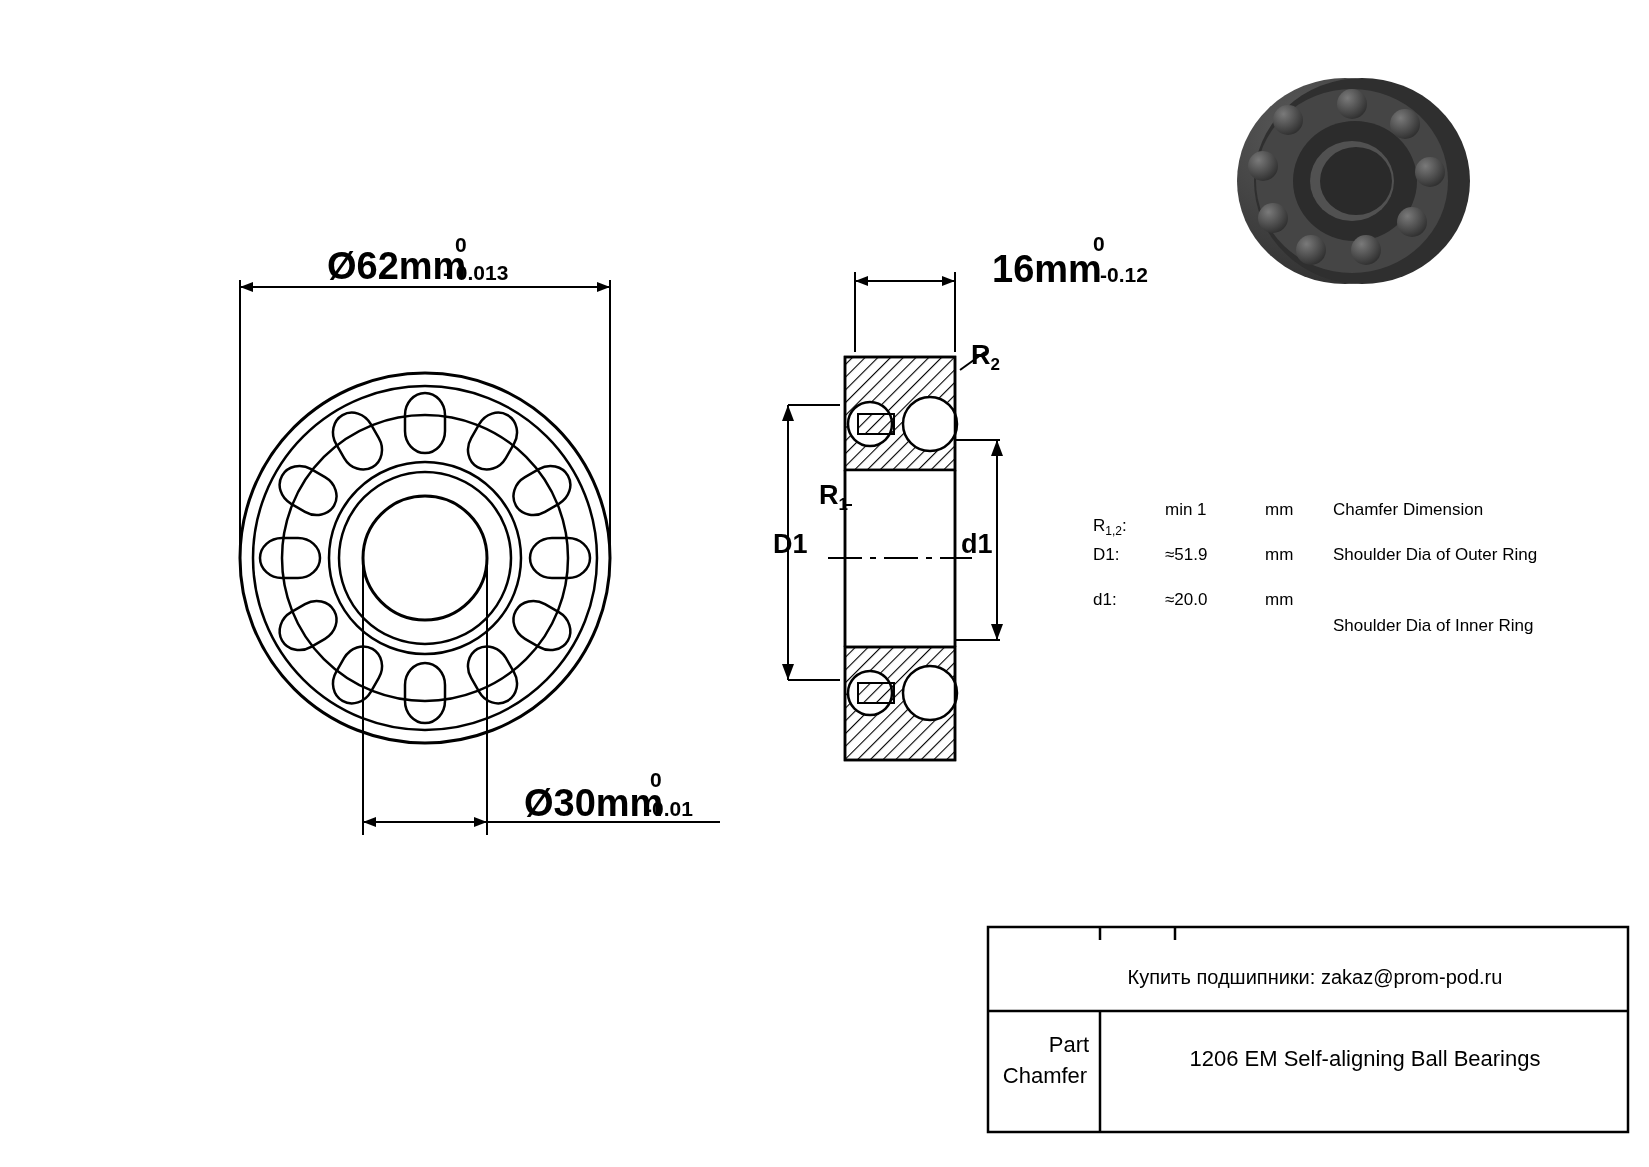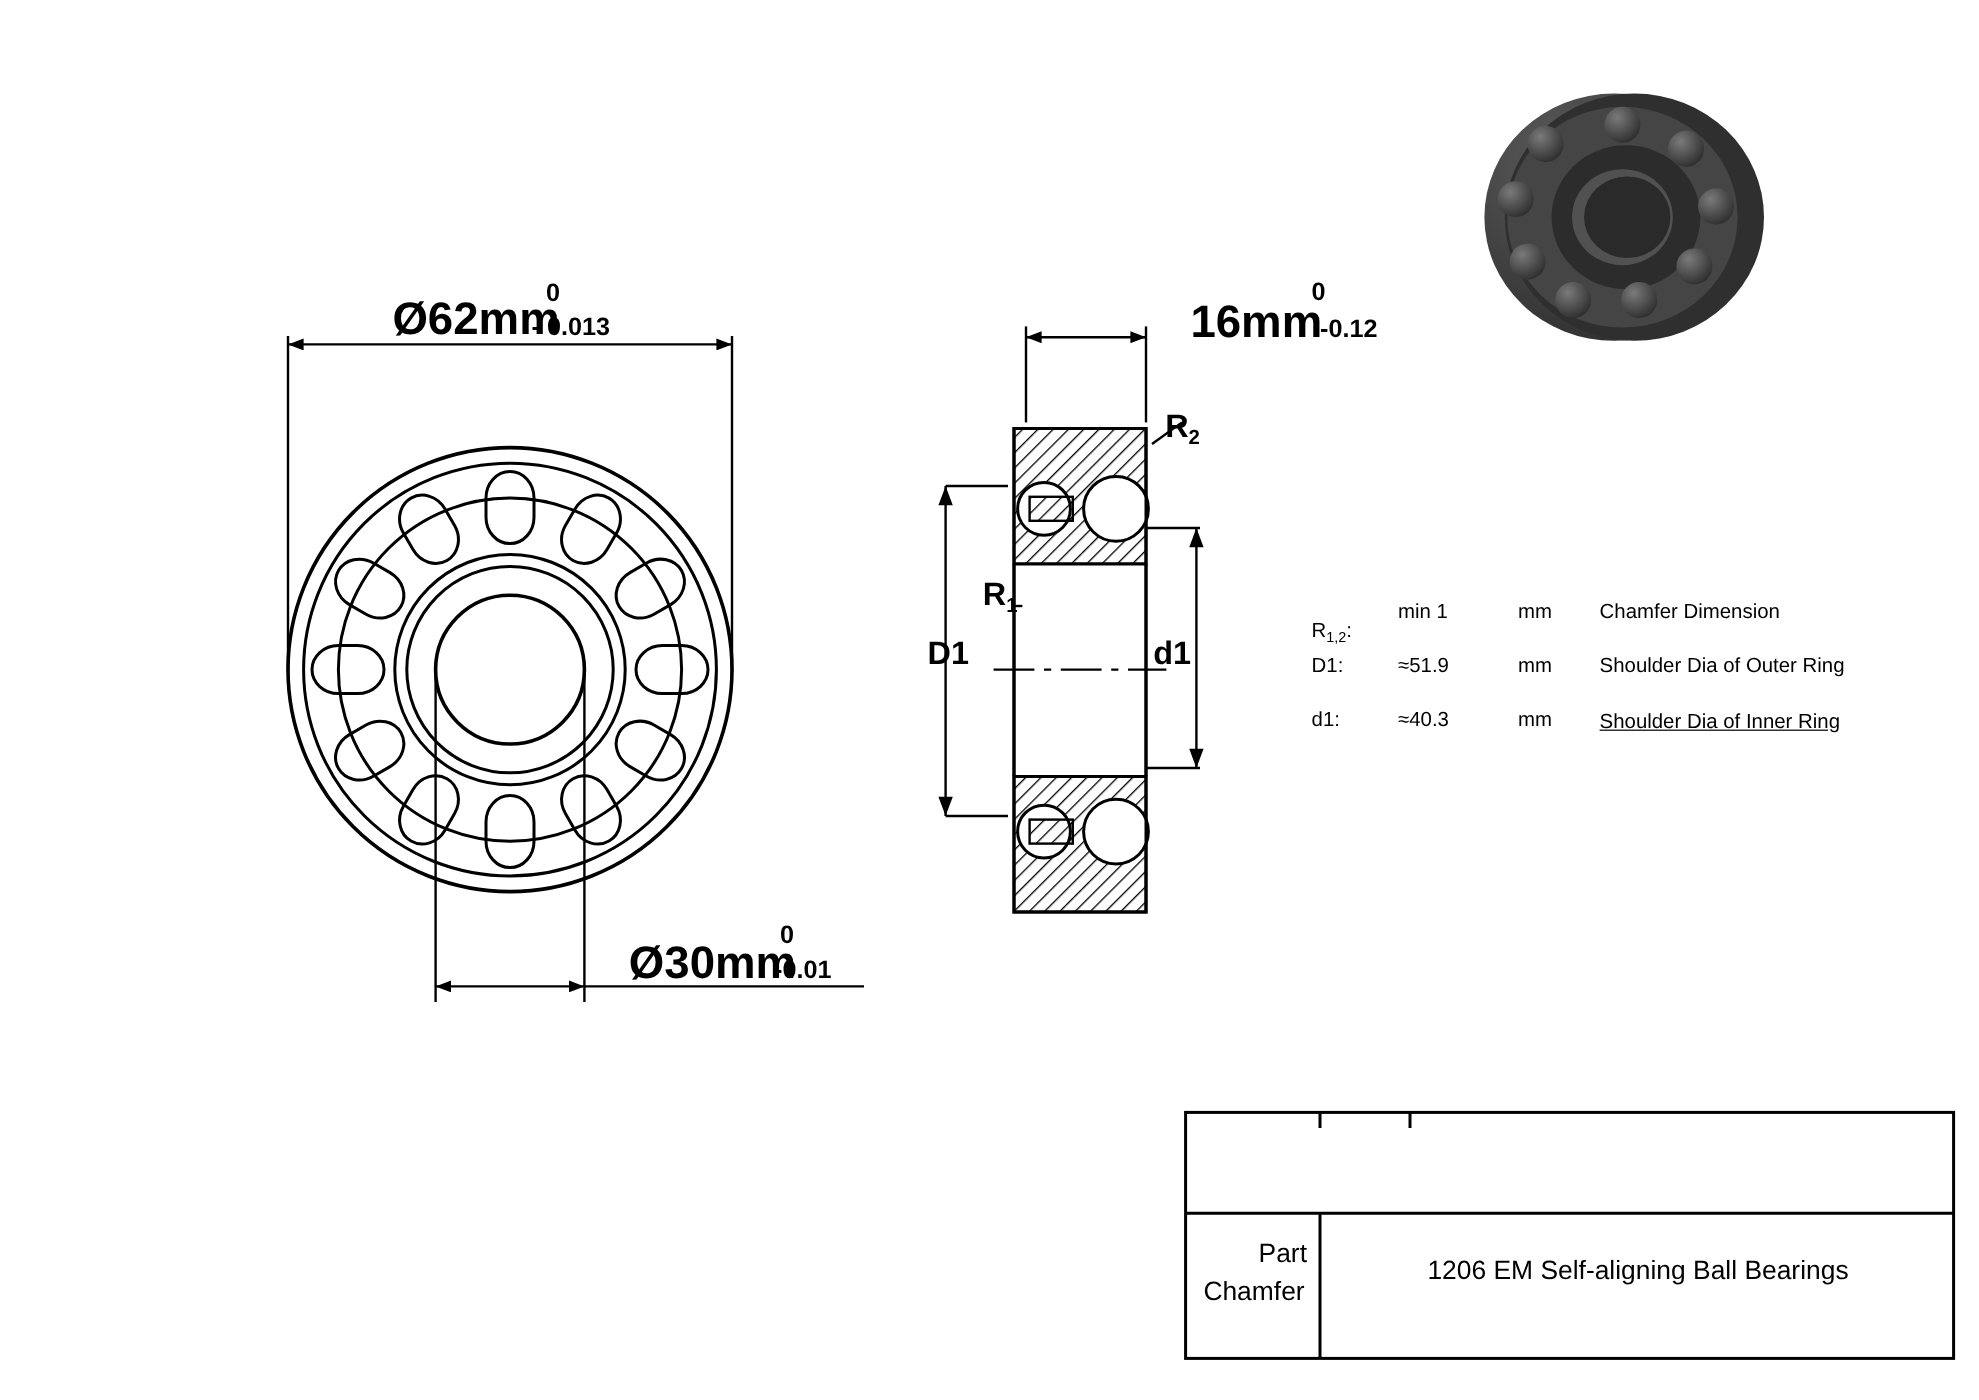--- a/index.html
+++ b/index.html
@@ -213,21 +213,22 @@
   <div class="specrow c2" style="top:500px;">min  1</div>
   <div class="specrow c3" style="top:500px;">mm</div>
   <div class="specrow c4" style="top:500px;">Chamfer Dimension</div>
 
   <div class="specrow c1" style="top:545px;"><span>D1</span><span>:</span></div>
   <div class="specrow c2" style="top:545px;">≈51.9</div>
   <div class="specrow c3" style="top:545px;">mm</div>
   <div class="specrow c4" style="top:545px;">Shoulder Dia of Outer Ring</div>
 
   <div class="specrow c1" style="top:590px;"><span>d1</span><span>:</span></div>
-  <div class="specrow c2" style="top:590px;">≈40.3</div>
+  <div class="specrow c2" style="top:590px;">≈20.0</div>
   <div class="specrow c3" style="top:590px;">mm</div>
-  <div class="specrow c4" style="top:592px;text-decoration:underline;">Shoulder Dia of Inner Ring</div>
-
+  <div class="specrow c4" style="top:616px;">Shoulder Dia of Inner Ring</div>
+
+  <div class="tb-email">Купить подшипники: zakaz@prom-pod.ru</div>
   <div class="tb-part1">Part</div>
   <div class="tb-part2">Chamfer</div>
   <div class="tb-name">1206 EM Self-aligning Ball Bearings</div>
 
 </div>
 
 </body></html>

